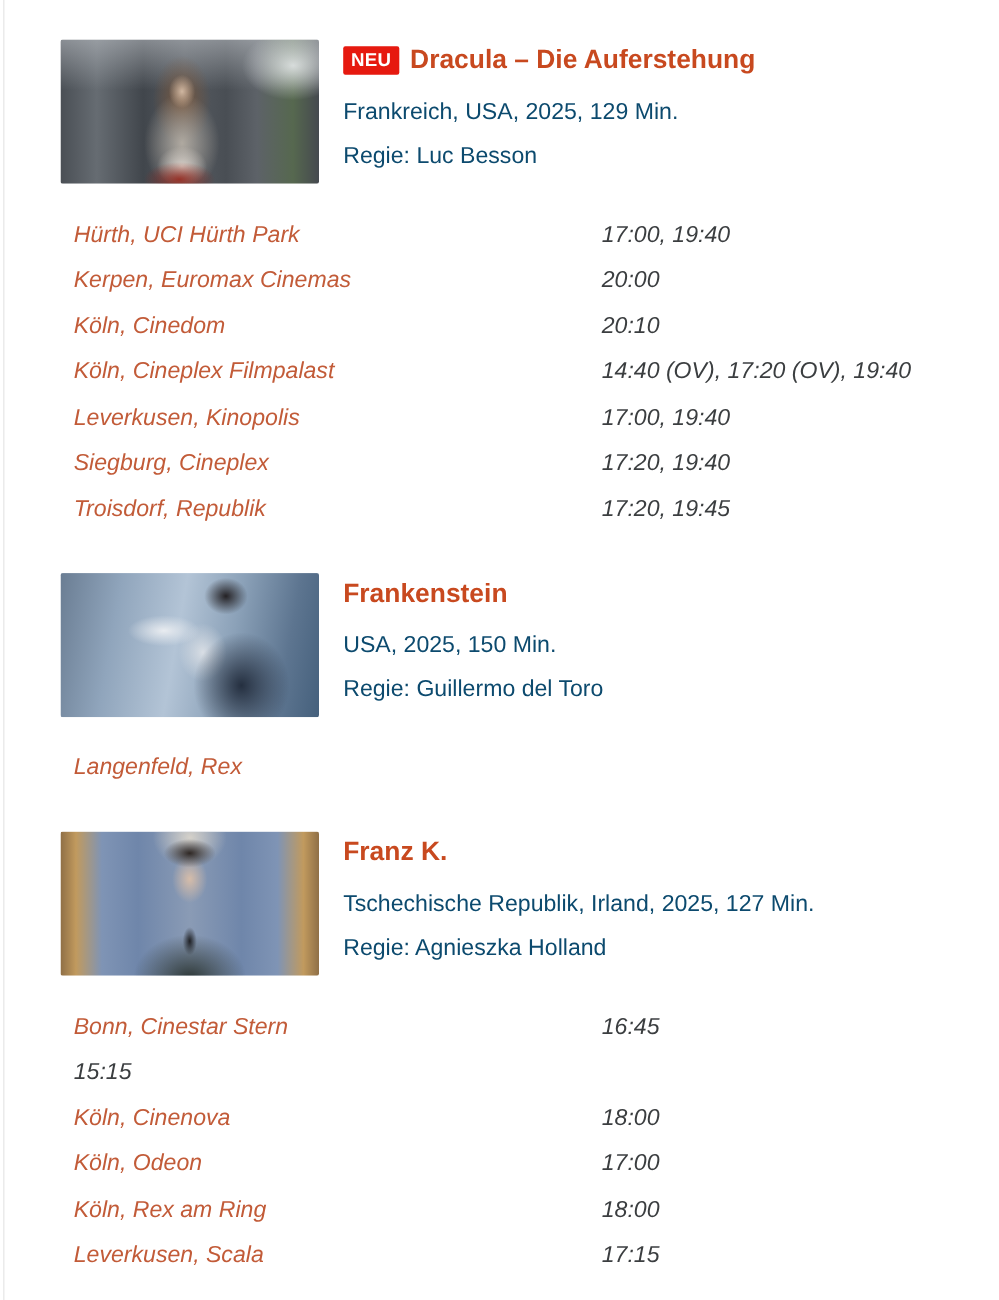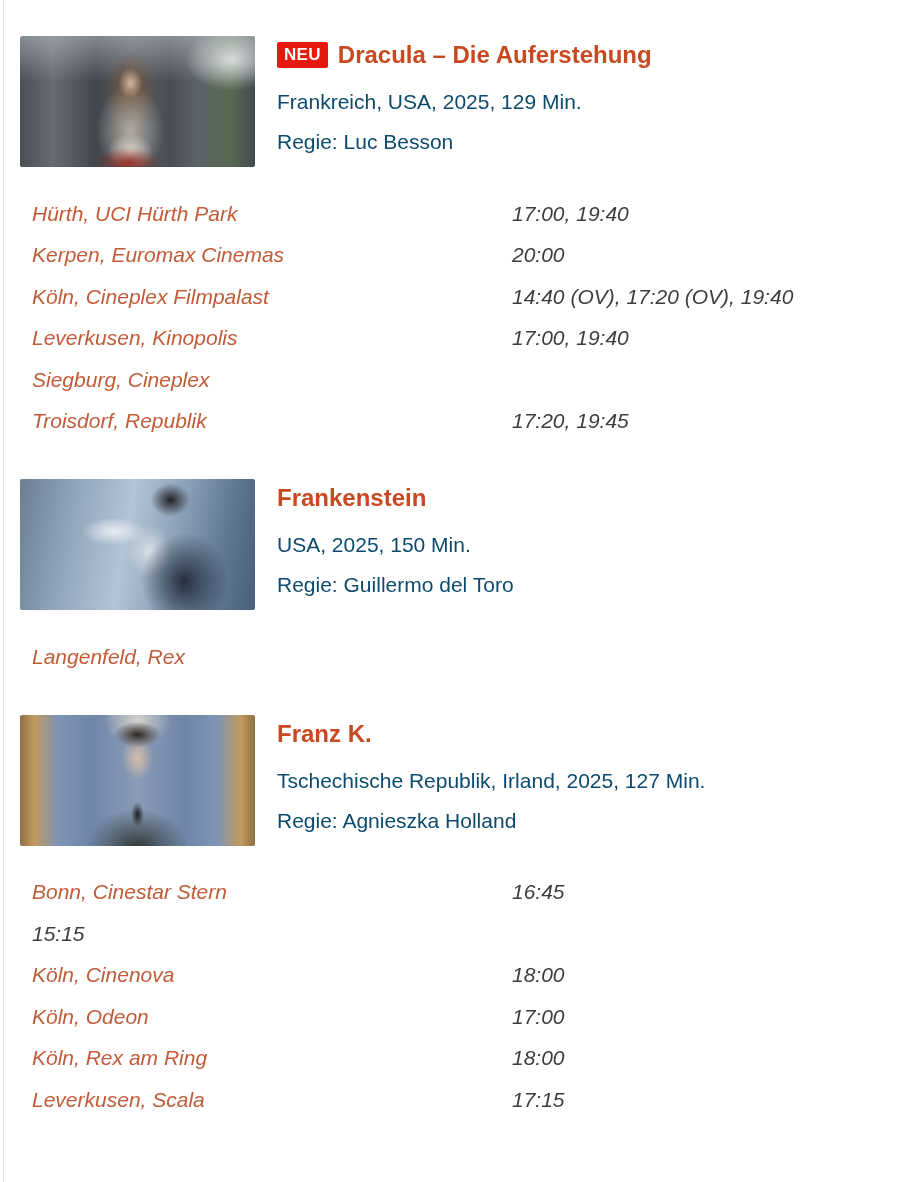--- a/index.html
+++ b/index.html
@@ -10,21 +10,22 @@
     font-family: "Liberation Sans", sans-serif;
     position: relative;
   }
   .left-rule {
     position: absolute;
     left: 3px; top: 0; bottom: 0;
     width: 1px;
     background: #e3e3e3;
   }
   .container {
-    padding: 36px 0 0 20px;
+    padding: 36px 0 0 31px;
+    margin-left: 24px;
   }
   .movie-section { }
   .movie-section + .movie-section { margin-top: 37px; }
 
   .movie-header { display: flex; align-items: flex-start; }
 
   .thumb {
     width: 235px; height: 131px;
     flex: 0 0 auto;
     border-radius: 2px;
@@ -127,29 +128,34 @@
     <div class="showtimes">
       <div class="showtime-row">
         <a class="cinema-link">Hürth, UCI Hürth Park</a>
         <span class="times">17:00, 19:40</span>
       </div>
       <div class="showtime-row">
         <a class="cinema-link">Kerpen, Euromax Cinemas</a>
         <span class="times">20:00</span>
       </div>
       <div class="showtime-row">
+        <a class="cinema-link">Köln, Cinedom</a>
+        <span class="times">20:10</span>
+      </div>
+      <div class="showtime-row">
         <a class="cinema-link">Köln, Cineplex Filmpalast</a>
         <span class="times">14:40 (OV), 17:20 (OV), 19:40</span>
       </div>
       <div class="showtime-row">
         <a class="cinema-link">Leverkusen, Kinopolis</a>
         <span class="times">17:00, 19:40</span>
       </div>
       <div class="showtime-row">
         <a class="cinema-link">Siegburg, Cineplex</a>
+        <span class="times">17:20, 19:40</span>
       </div>
       <div class="showtime-row">
         <a class="cinema-link">Troisdorf, Republik</a>
         <span class="times">17:20, 19:45</span>
       </div>
     </div>
   </section>
 
   <section class="movie-section">
     <div class="movie-header">

